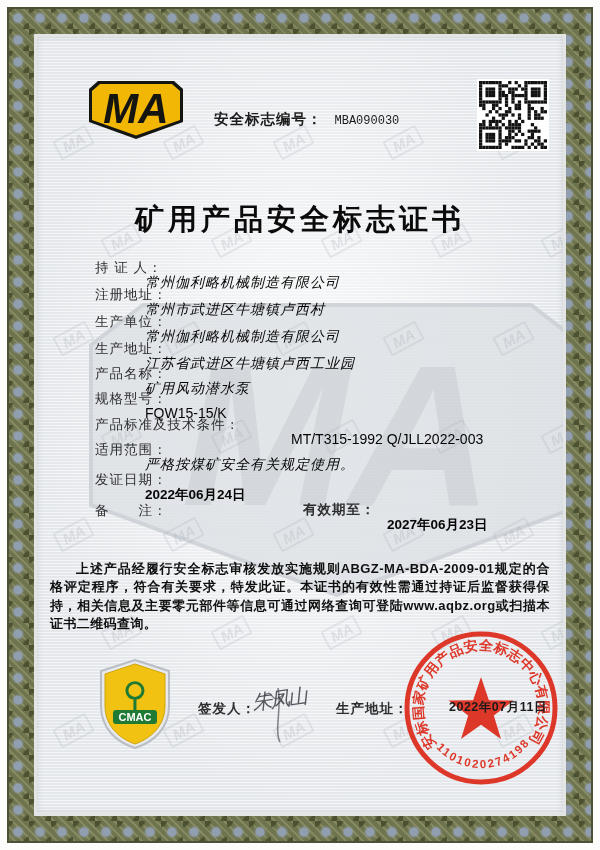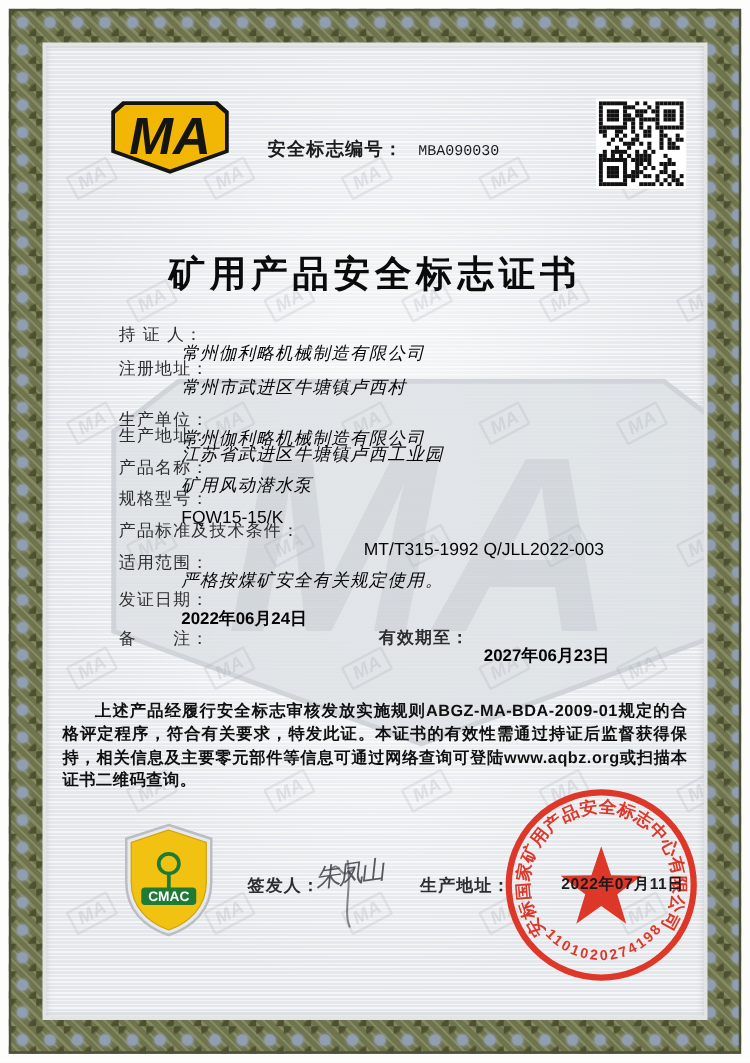--- a/index.html
+++ b/index.html
@@ -354,21 +354,21 @@
     <div class="abs title">矿用产品安全标志证书</div>
 
     <div class="row" style="top:244px">
       <span class="lbl">持 证 人：</span>
       <span class="val">常州伽利略机械制造有限公司</span>
     </div>
     <div class="row" style="top:271px">
       <span class="lbl">注册地址：</span>
       <span class="val">常州市武进区牛塘镇卢西村</span>
     </div>
-    <div class="row" style="top:312px">
+    <div class="row" style="top:298px">
       <span class="lbl">生产单位：</span>
       <span class="val">常州伽利略机械制造有限公司</span>
     </div>
     <div class="row" style="top:325px">
       <span class="lbl">生产地址：</span>
       <span class="val">江苏省武进区牛塘镇卢西工业园</span>
     </div>
     <div class="row" style="top:350px">
       <span class="lbl">产品名称：</span>
       <span class="val">矿用风动潜水泵</span>

